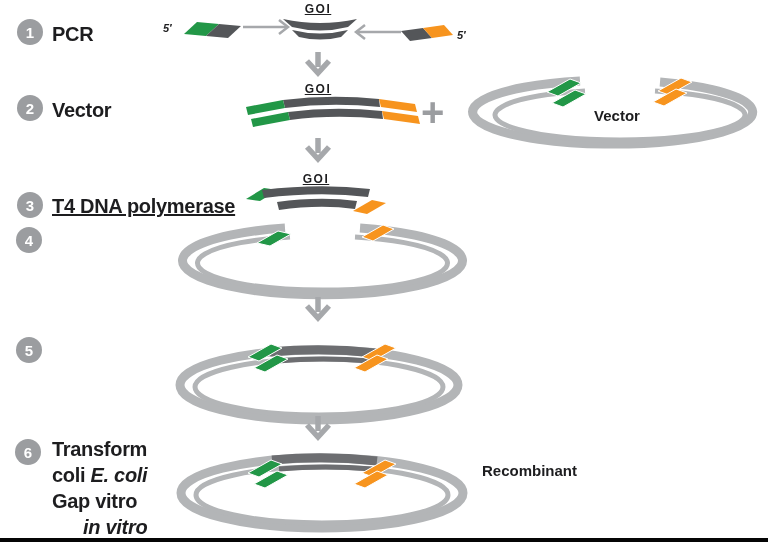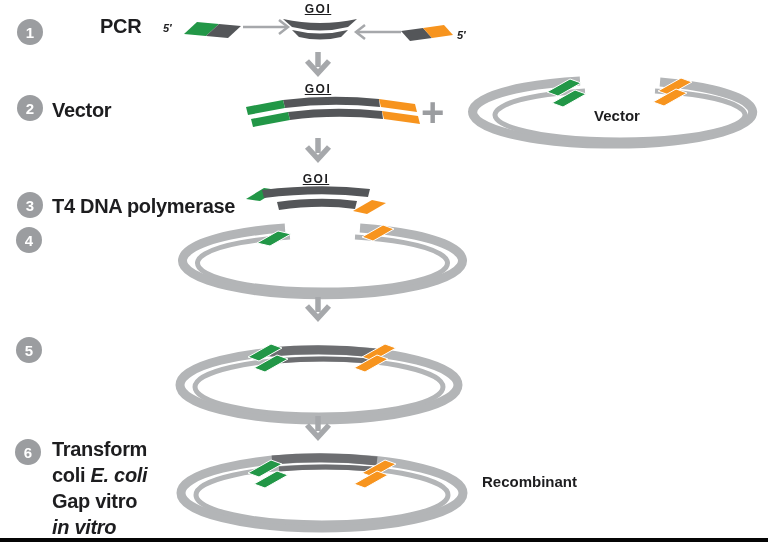--- a/index.html
+++ b/index.html
@@ -10,21 +10,21 @@
   .stage svg{position:absolute;left:0;top:0;}
   .badge{
     position:absolute;width:26px;height:26px;border-radius:50%;
     background:var(--badge_gray);color:#ffffff;font-weight:bold;font-size:15px;
     display:flex;align-items:center;justify-content:center;user-select:none;
   }
   .steplabel{
     position:absolute;font-weight:bold;font-size:20px;letter-spacing:-0.3px;
     color:var(--text_black);line-height:26px;white-space:nowrap;
   }
-  .steplabel .it{font-style:italic;}
+  .steplabel .it{font-style:italic;text-align:right;}
   .goi{
     position:absolute;font-weight:bold;font-size:12px;letter-spacing:1.5px;
     color:var(--text_black);width:44px;text-align:center;text-decoration:underline;
   }
   .fiveprime{
     position:absolute;font-weight:bold;font-style:italic;font-size:11px;
     color:var(--text_black);
   }
   .plus{
     position:absolute;font-weight:bold;font-size:40px;color:var(--badge_gray);
@@ -147,41 +147,41 @@
     </g>
   </svg>
 
   <div class="badge" style="left:17px;top:19px;">1</div>
   <div class="badge" style="left:17px;top:95px;">2</div>
   <div class="badge" style="left:17px;top:192px;">3</div>
   <div class="badge" style="left:16px;top:227px;">4</div>
   <div class="badge" style="left:16px;top:337px;">5</div>
   <div class="badge" style="left:15px;top:439px;">6</div>
 
-  <div class="steplabel" style="left:52px;top:13px;margin-left:48px;">PCR</div>
+  <div class="steplabel" style="left:52px;top:21px;">PCR</div>
   <div class="steplabel" style="left:52px;top:97px;">Vector</div>
-  <div class="steplabel" style="left:52px;top:193px;">T4 DNA polymerase</div>
+  <div class="steplabel" style="left:52px;top:193px;text-decoration:underline;">T4 DNA polymerase</div>
 
 
   <div class="steplabel" style="left:52px;top:436px;">
     <div>Transform</div>
     <div><span>coli </span><span class="it">E. coli</span></div>
     <div>Gap vitro</div>
     <div class="it">in vitro</div>
   </div>
 
   <div class="goi" style="left:296px;top:2px;">GOI</div>
   <div class="goi" style="left:296px;top:82px;">GOI</div>
   <div class="goi" style="left:294px;top:172px;">GOI</div>
 
   <div class="fiveprime" style="left:163px;top:22px;">5′</div>
   <div class="fiveprime" style="left:457px;top:29px;">5′</div>
 
   <div class="plus" style="left:421px;top:94px;">+</div>
 
   <div class="maplabel center" style="left:577px;top:104px;width:80px;">Vector</div>
 
-  <div class="maplabel" style="left:482px;top:470px;">
+  <div class="maplabel" style="left:482px;top:459px;">
     <div>Recombinant</div>
   </div>
 
   <div class="bottombar"></div>
 </div>
 
 </body></html>

